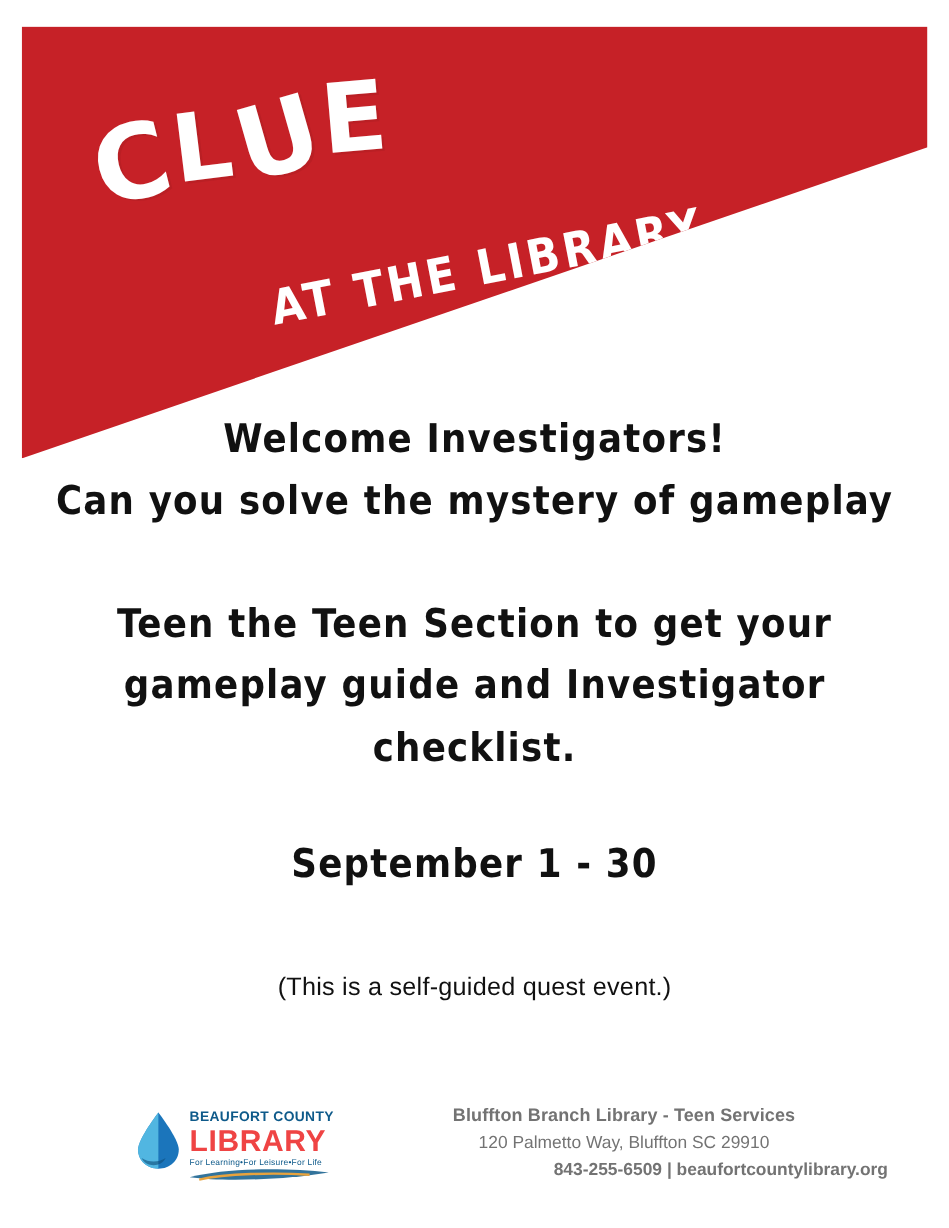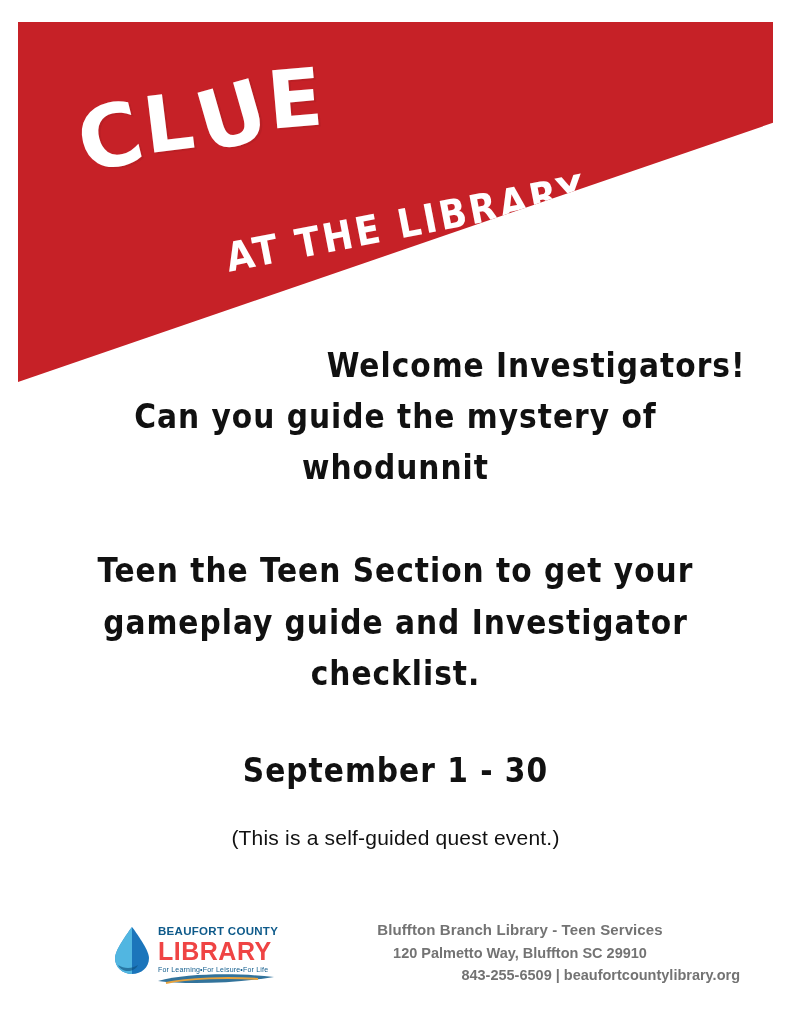--- a/index.html
+++ b/index.html
@@ -82,21 +82,21 @@
   }
 
   .headline {
     font-size: 33px;
     font-weight: bold;
     letter-spacing: 1px;
     line-height: 1.55;
     margin: 0 auto;
     width: 700px;
   }
-  .headline .l1 { display: block; text-align: right; }
+  .headline .l1 { display: block; }
   .headline .l2 { display: block; }
   .headline .l3 { display: block; }
 
   .block2 {
     margin-top: 52px;
     font-size: 33px;
     font-weight: bold;
     letter-spacing: 1px;
     line-height: 1.55;
     width: 760px;
@@ -107,21 +107,21 @@
   .block2 .l2 { display: block; }
 
   .dates {
     margin-top: 52px;
     font-size: 33px;
     font-weight: bold;
     letter-spacing: 1px;
   }
 
   .note {
-    margin-top: 36px;
+    margin-top: 72px;
     font-size: 21px;
     font-weight: normal;
     letter-spacing: 0.2px;
     color: #111111;
     font-family: "Liberation Sans", sans-serif;
   }
 
   
   .footer {
     position: absolute;
@@ -194,21 +194,21 @@
   .footer-text .f1 {
     display: block;
     font-size: 15px;
     font-weight: bold;
     letter-spacing: 0.1px;
     line-height: 1.5;
   }
   .footer-text .f2 {
     display: block;
     font-size: 14.5px;
-    font-weight: bold;
+    font-weight: normal;
     line-height: 1.55;
   }
   .footer-text .f3 {
     display: block;
     font-size: 14.5px;
     font-weight: bold;
     line-height: 1.55;
     text-align: right;
   }
 </style>
@@ -220,21 +220,21 @@
   <div class="banner">
     <div class="clue-word">
       <span>C</span><span>L</span><span>U</span><span>E</span>
     </div>
     <div class="banner-sub">AT THE LIBRARY</div>
   </div>
 
   <div class="body-copy">
     <div class="headline">
       <span class="l1">Welcome Investigators!</span>
-      <span class="l2">Can you guide the mystery of whodunnit</span>
+      <span class="l2">Can you solve the mystery of gameplay</span>
     </div>
 
     <div class="block2">
       <span class="l1">Teen the Teen Section to get your</span>
       <span class="l2">gameplay guide and  Investigator checklist.</span>
     </div>
 
     <div class="dates">September 1 - 30</div>
 
     <div class="note">(This is a self-guided quest event.)</div>

